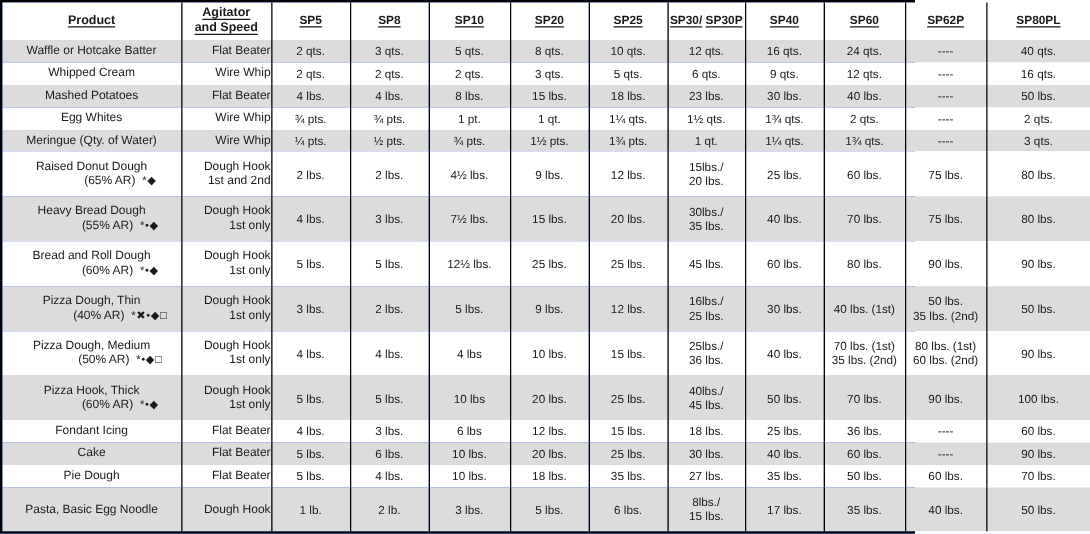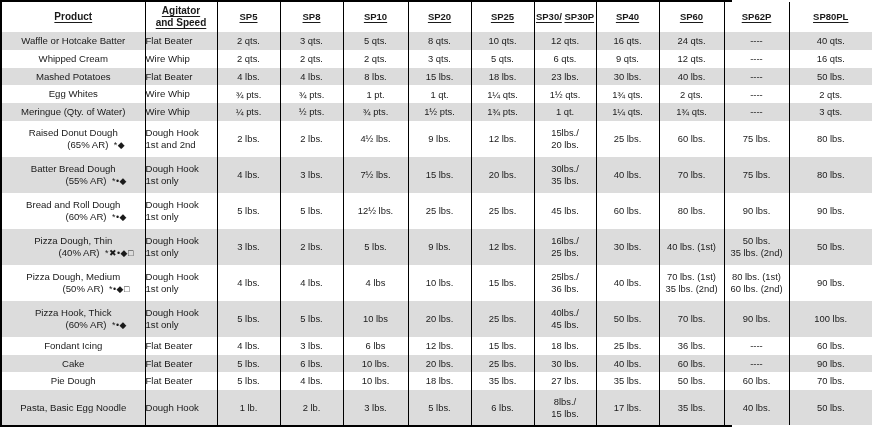--- a/index.html
+++ b/index.html
@@ -62,21 +62,21 @@
   
   tbody tr.band-gray > td { background: #dcdcdc; }
   tbody tr.band-white > td { background: #ffffff; }
 
   td.cell-product {
     text-align: center;
     padding: 2px 0 2px 5px;
     font-size: 9.6px;
   }
   td.cell-agitator {
-    text-align: left;
+    text-align: right;
     font-size: 9.6px;
   }
   td.cell-qty {
     text-align: center;
     font-size: 9.4px;
   }
   .sym {
     letter-spacing: 0.5px;
     font-size: 9px;
   }
@@ -226,21 +226,21 @@
           <td class="cell-qty"><span class="nowrap">4½ lbs.</span></td>
           <td class="cell-qty"><span class="nowrap">9 lbs.</span></td>
           <td class="cell-qty"><span class="nowrap">12 lbs.</span></td>
           <td class="cell-qty"><span class="nowrap">15lbs./</span><span class="line2 nowrap">20 lbs.</span></td>
           <td class="cell-qty"><span class="nowrap">25 lbs.</span></td>
           <td class="cell-qty"><span class="nowrap">60 lbs.</span></td>
           <td class="cell-qty"><span class="nowrap">75 lbs.</span></td>
           <td class="cell-qty"><span class="nowrap">80 lbs.</span></td>
         </tr>
         <tr class="band-gray">
-          <td class="cell-product"><span>Batter Bread Dough</span><span class="line2 prod-sub"><span>(55% AR)</span>&nbsp;&nbsp;<span class="sym">*•◆</span></span></td>
+          <td class="cell-product"><span>Heavy Bread Dough</span><span class="line2 prod-sub"><span>(55% AR)</span>&nbsp;&nbsp;<span class="sym">*•◆</span></span></td>
           <td class="cell-agitator"><span>Dough Hook</span><span class="line2">1st only</span></td>
           <td class="cell-qty"><span class="nowrap">4 lbs.</span></td>
           <td class="cell-qty"><span class="nowrap">3 lbs.</span></td>
           <td class="cell-qty"><span class="nowrap">7½ lbs.</span></td>
           <td class="cell-qty"><span class="nowrap">15 lbs.</span></td>
           <td class="cell-qty"><span class="nowrap">20 lbs.</span></td>
           <td class="cell-qty"><span class="nowrap">30lbs./</span><span class="line2 nowrap">35 lbs.</span></td>
           <td class="cell-qty"><span class="nowrap">40 lbs.</span></td>
           <td class="cell-qty"><span class="nowrap">70 lbs.</span></td>
           <td class="cell-qty"><span class="nowrap">75 lbs.</span></td>

